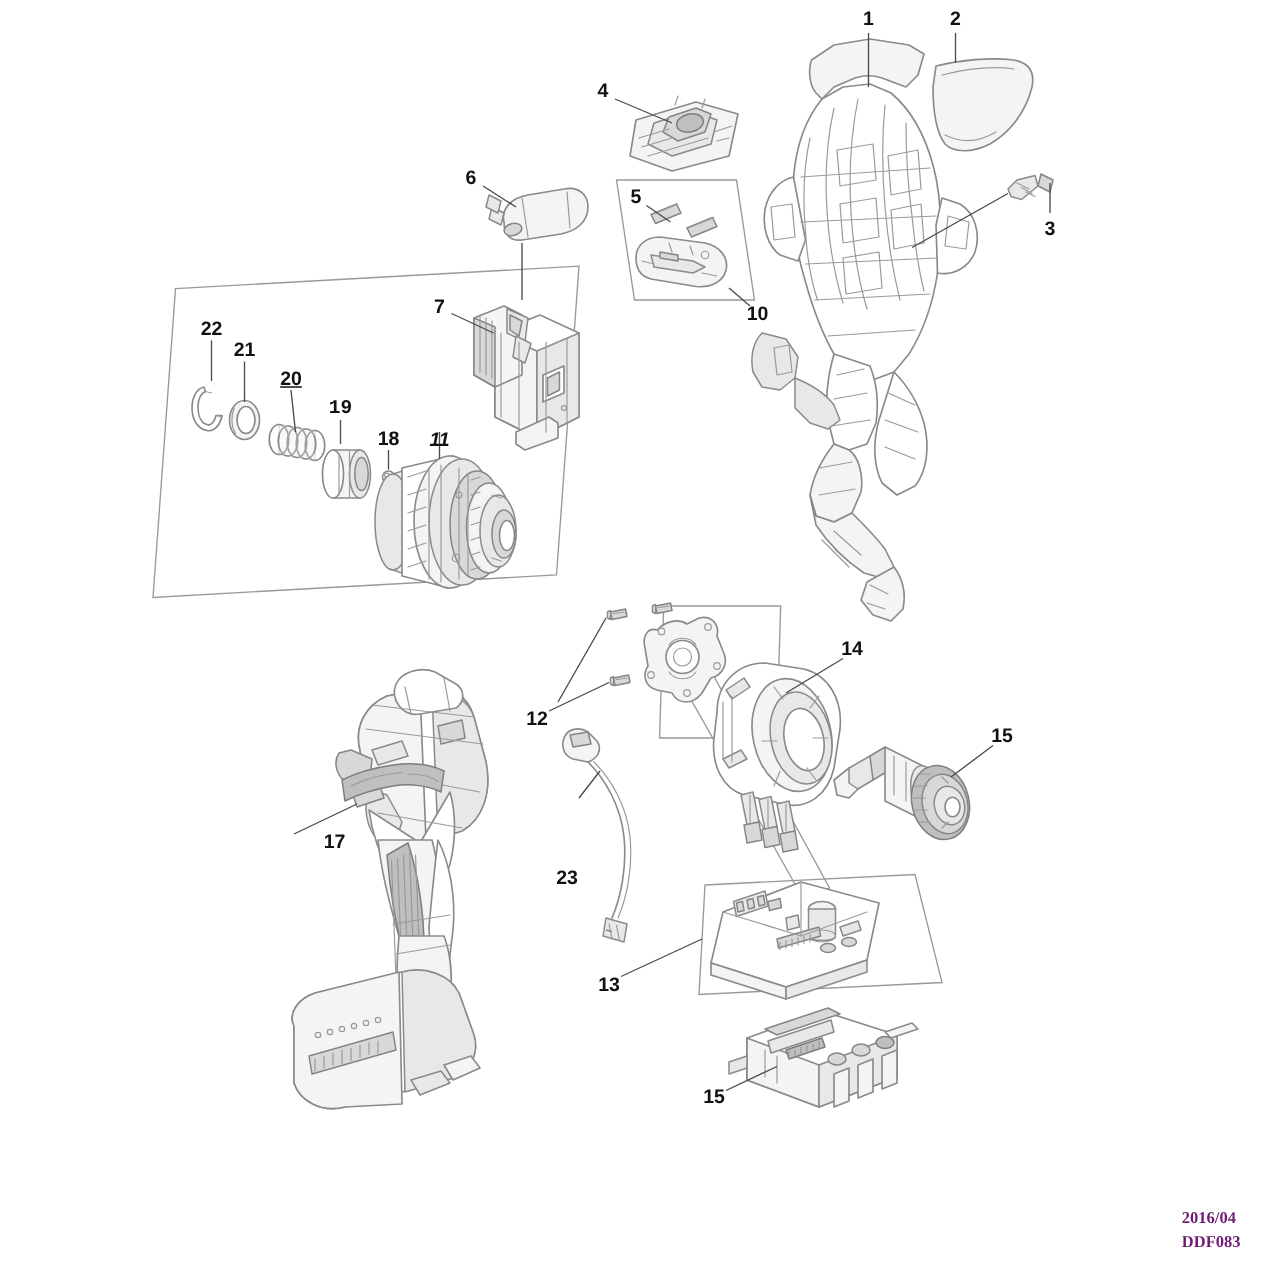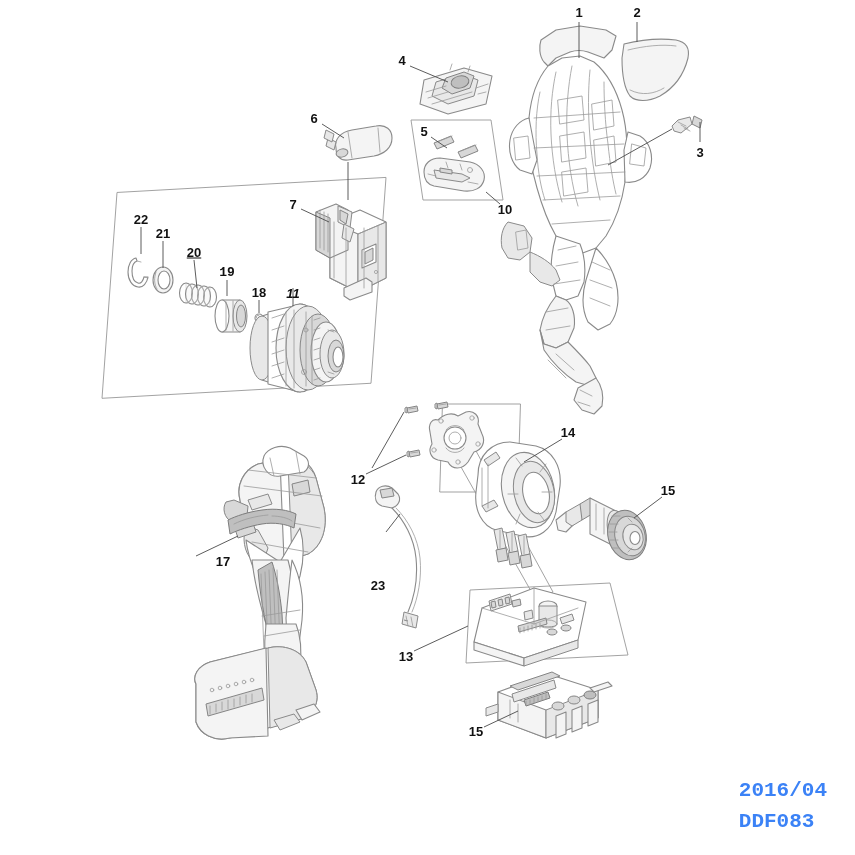--- a/index.html
+++ b/index.html
@@ -24,24 +24,24 @@
     user-select:none;
   }
   #footer{
     position:absolute;
     right:28px;
     bottom:18px;
     text-align:left;
     line-height:1.45;
   }
   #footer div{
-    font-family:Liberation Mono, monospace;
-    font-size:21px;
+    font-family:Liberation Serif, serif;
+    font-size:11px;
     font-weight:bold;
-    color:#3b82f6;
+    color:#701a75;
     white-space:nowrap;
   }
 </style>
 </head>
 <body>
 
 <div id="sheet">
 
   <svg id="art" viewBox="0 0 855 855">
     <defs>

